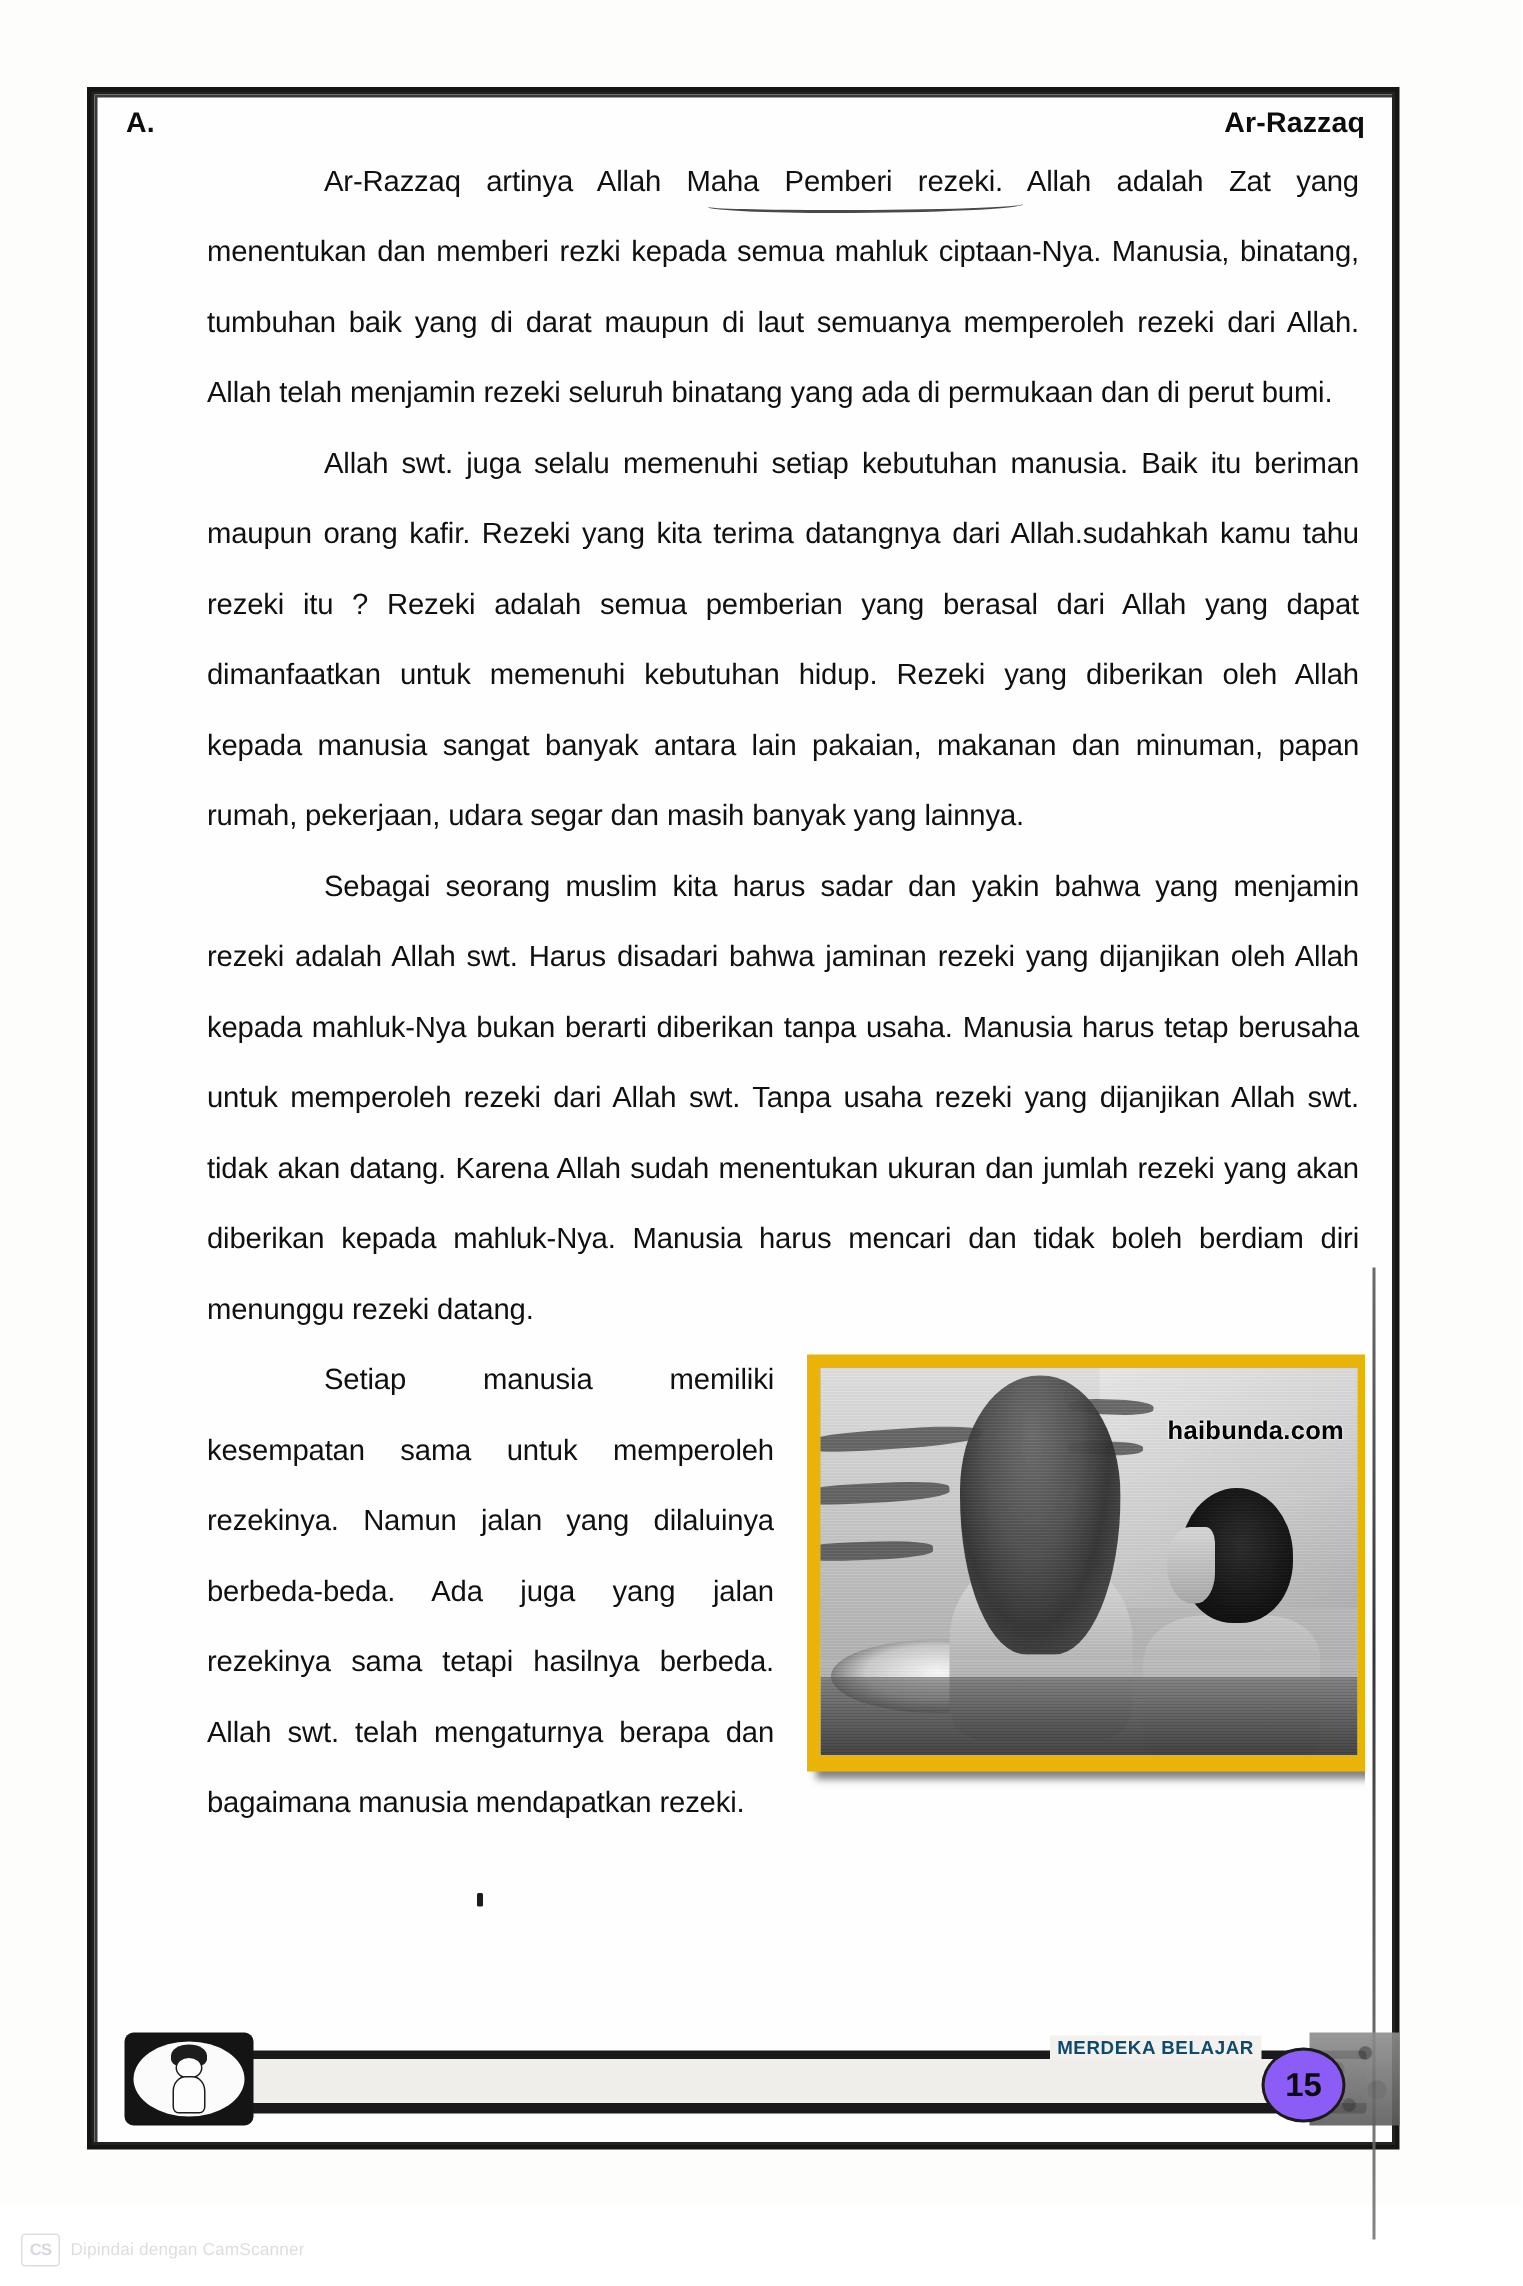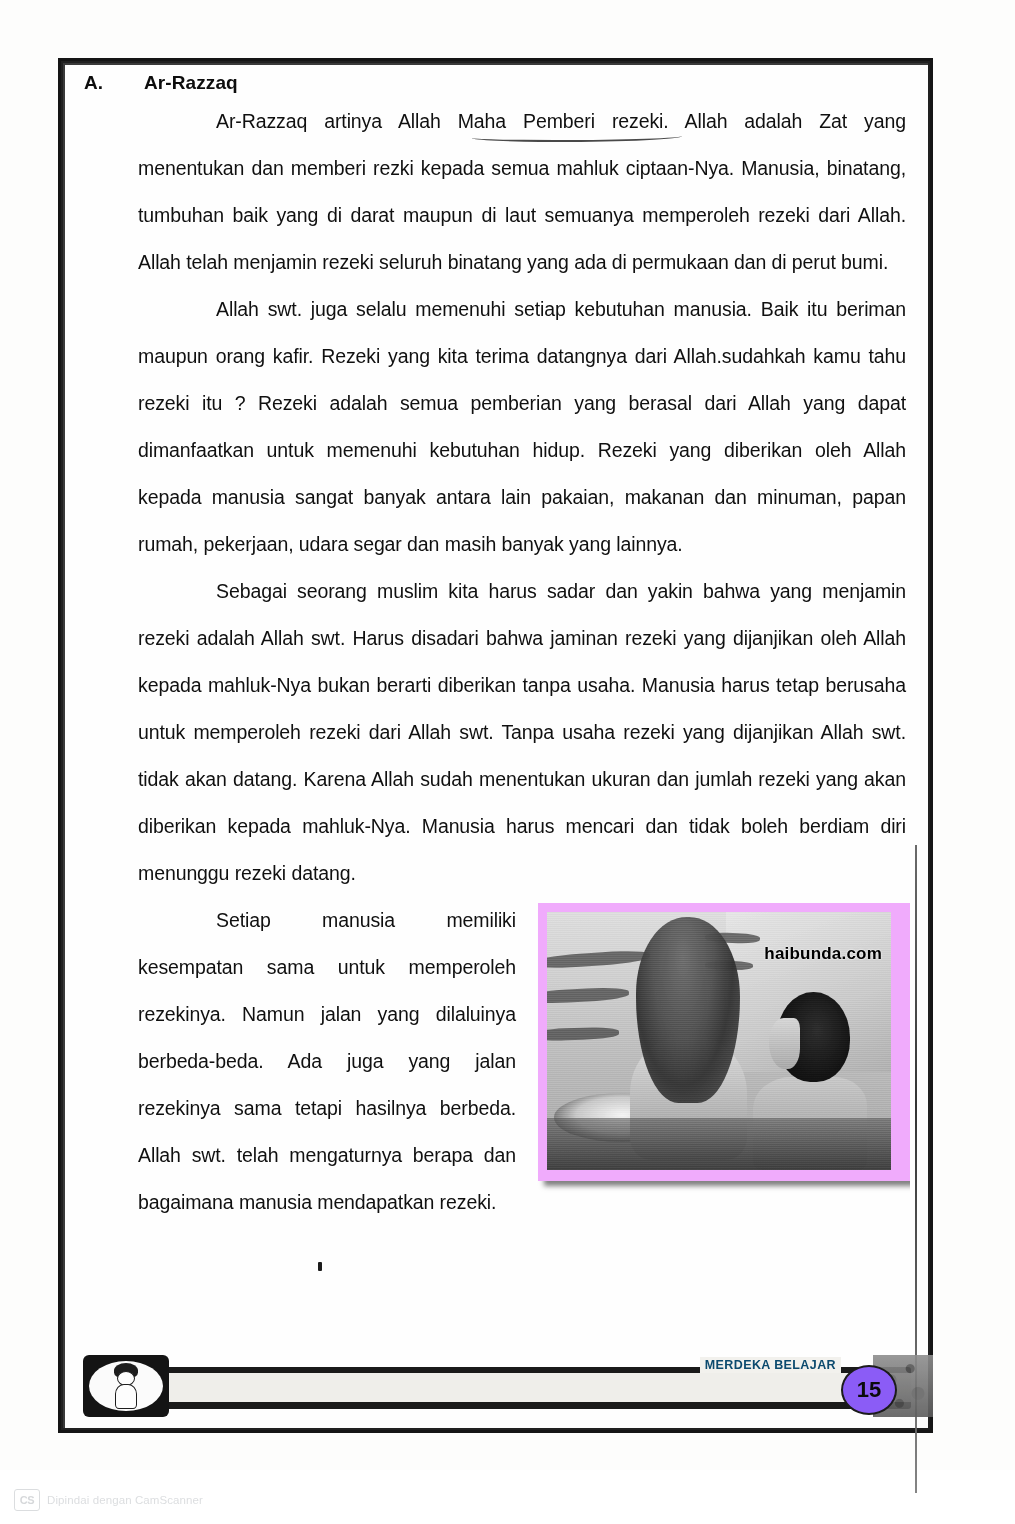--- a/index.html
+++ b/index.html
@@ -61,21 +61,21 @@
   .section-heading {
     display: flex;
     align-items: baseline;
     font-weight: bold;
     font-size: 19px;
     color: #0d0d0d;
     letter-spacing: .1px;
     margin: 0 0 4px 0;
   }
   .section-letter { width: 60px; flex: 0 0 60px; }
-  .section-title { flex: 1; }
+  .section-title { flex: 1; text-align: right; }
 
   
   .para {
     margin: 0;
     font-size: 19.5px;
     line-height: 47px;
     color: #101010;
     text-align: justify;
     text-indent: 78px;
     padding: 0 4px 0 54px;
@@ -84,22 +84,22 @@
   .para + .para { margin-top: 0; }
 
   
   .para-wrap { overflow: hidden; }
 
   
   .photo-box {
     float: right;
     width: 376px;
     margin: 6px -8px 6px 22px;
-    background: #f0abfc;
-    padding: 9px 23px 11px 9px;
+    background: #eab308;
+    padding: 9px 9px 11px 9px;
     box-shadow: 5px 6px 5px -1px rgba(25,25,25,.55);
     box-sizing: border-box;
   }
   .photo {
     position: relative;
     width: 100%;
     height: 258px;
     overflow: hidden;
     background: #b9b9b9;
     filter: grayscale(100%) contrast(118%);

